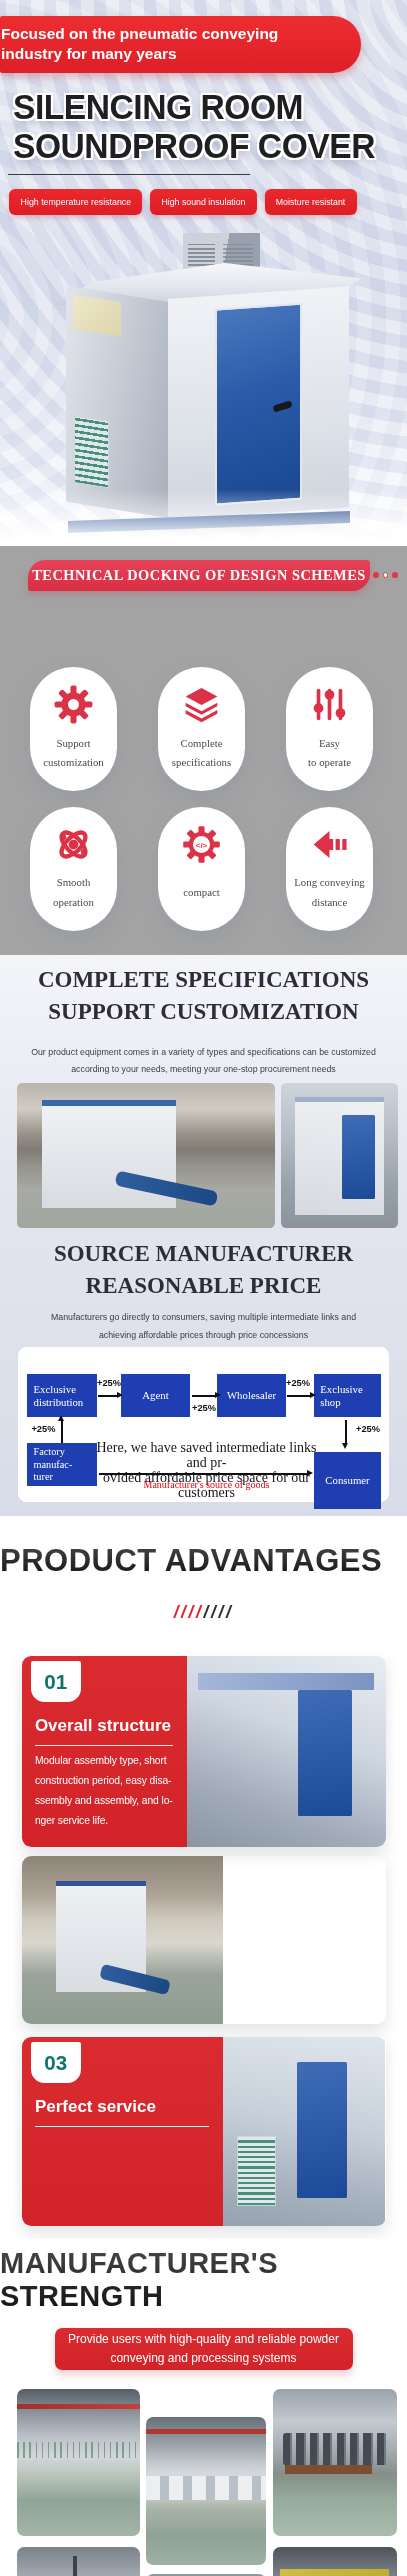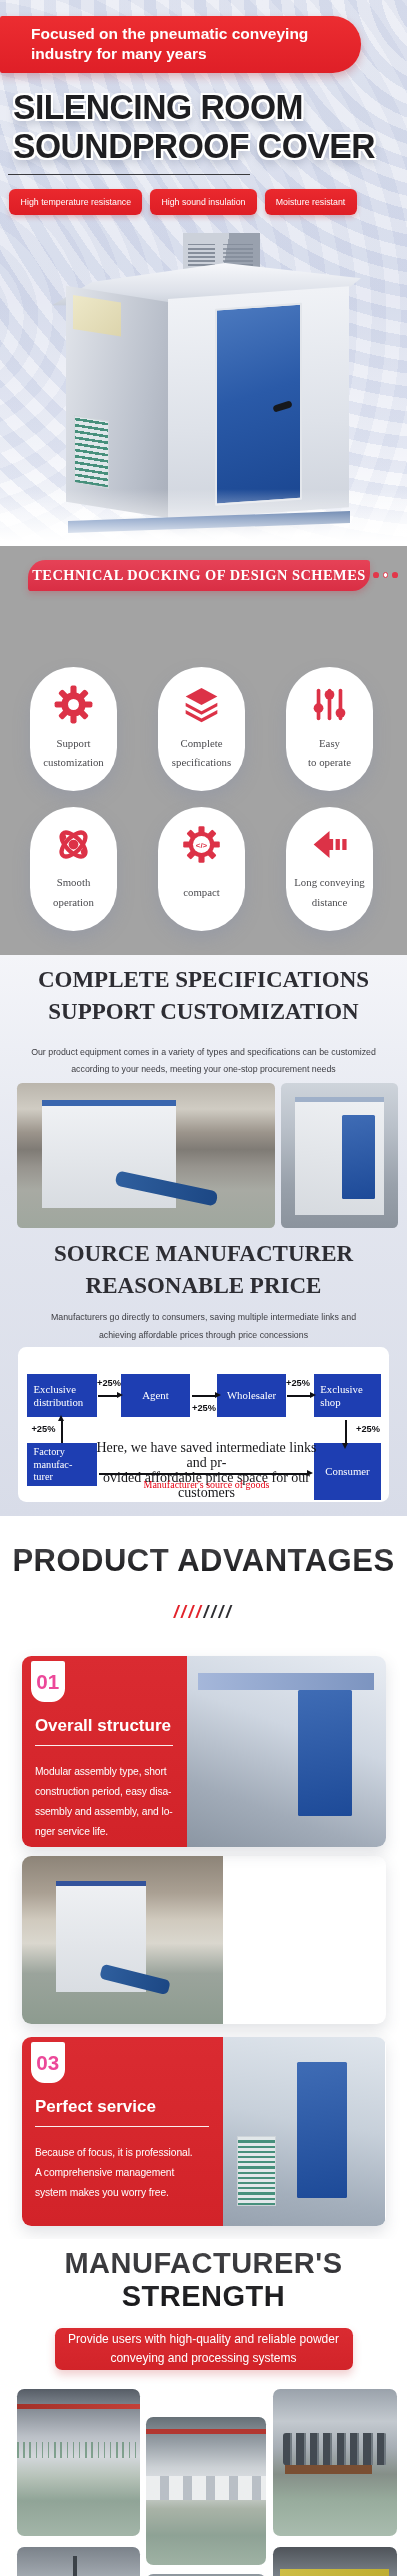--- a/index.html
+++ b/index.html
@@ -12,21 +12,21 @@
   .hero{position:relative;height:546px;overflow:hidden;
     background:linear-gradient(180deg,#e4e7f1 0%,#dde1ee 55%,#eceef6 82%,#ffffff 100%)}
   .hero-arcs{position:absolute;inset:0;opacity:.55;pointer-events:none;background:
     repeating-radial-gradient(circle at 112% -2%, rgba(144,162,206,.25) 0 12.4px, rgba(255,255,255,.28) 12.4px 25px),
     repeating-radial-gradient(circle at -12% 58%, rgba(255,255,255,.38) 0 14.4px, rgba(168,180,214,.18) 14.4px 29px)}
   .hero-fade{position:absolute;left:0;right:0;bottom:0;height:57px;
     background:linear-gradient(180deg,rgba(255,255,255,0),#fff 92%)}
   .hero-banner{position:absolute;left:0;top:15.5px;width:361px;height:57px;
     background:linear-gradient(180deg,#ec2d31,#df1f27);border-radius:2.1px 28px 28px 2.1px;
     display:flex;align-items:center;box-shadow:0 4.1px 8.2px rgba(180,30,35,.28)}
-  .hero-banner-text{padding-left:31px;font-size:15.5px;line-height:19.6px;font-weight:bold;color:#fff}
+  .hero-banner-text{padding-left:1px;font-size:15.5px;line-height:19.6px;font-weight:bold;color:#fff}
   .hero-title{position:absolute;left:13.4px;top:87px;font-size:35px;line-height:39px;font-weight:bold;
     letter-spacing:-0.5px;color:#1f1f22;transform:scaleX(.96);transform-origin:left top;
     text-shadow:-2.1px -2.1px 0 #fff,2.1px -2.1px 0 #fff,-2.1px 2.1px 0 #fff,2.1px 2.1px 0 #fff,
       -2.1px 0 0 #fff,2.1px 0 0 #fff,0 -2.1px 0 #fff,0 2.1px 0 #fff,0 5.2px 8.2px rgba(50,60,90,.35)}
   .hero-underline{position:absolute;left:8.2px;top:174px;width:242px;height:1px;background:#3a3a3e}
   .hero-tags{position:absolute;left:9.3px;top:189px;display:flex;gap:7.7px}
   .tag{height:26px;background:linear-gradient(180deg,#ea292e,#de1d25);border-radius:6.2px;color:#fff;
     font-size:8.8px;display:flex;align-items:center;padding:0 11.3px;box-shadow:0 2.6px 5.2px rgba(190,30,35,.25)}
 
   
@@ -104,21 +104,21 @@
   .diagram{position:relative;margin-left:18px;margin-top:3.1px;width:371px;height:155px;background:#fff;
     border-radius:8.2px;text-align:left}
   .node{position:absolute;background:#1e3eb2;color:#fff;font-family:"Liberation Serif",serif;
     font-size:10.8px;line-height:13.4px;display:flex;align-items:center;justify-content:center;text-align:center}
   .node.al{justify-content:flex-start;padding-left:6.2px;text-align:left}
   .nd-b1{left:9.3px;top:27px;width:70px;height:43px}
   .nd-b2{left:103px;top:27px;width:69px;height:43px}
   .nd-b3{left:199px;top:27px;width:69px;height:43px}
   .nd-b4{left:296px;top:27px;width:67px;height:43px}
   .nd-f{left:9.3px;top:96px;width:70px;height:43px;font-size:10.3px;line-height:12.4px}
-  .nd-c{left:296px;top:96px;width:67px;height:57px}
+  .nd-c{left:296px;top:105px;width:67px;height:57px}
   .pct{position:absolute;font-weight:bold;font-size:9.3px;color:#101014}
   .pct1{left:79px;top:31px}.pct2{left:174px;top:56px}.pct3{left:268px;top:31px}
   .pctL{left:13.4px;top:77px}.pctR{left:338px;top:77px}
   .harrow{position:absolute;height:1.5px;background:#101014}
   .harrow::after{content:"";position:absolute;right:-5.7px;top:-3.1px;
     border-left:6.7px solid #101014;border-top:3.6px solid transparent;border-bottom:3.6px solid transparent}
   .ha1{left:80px;top:48px;width:19.6px}.ha2{left:174px;top:48px;width:23px}.ha3{left:269px;top:48px;width:23px}
   .varrow{position:absolute;width:1.5px;background:#101014}
   .va-up{left:43px;top:73px;height:23px}
   .va-up::after{content:"";position:absolute;top:-5.7px;left:-3.1px;
@@ -129,38 +129,38 @@
   .mid-text{position:absolute;left:75px;top:93px;width:227px;font-family:"Liberation Serif",serif;
     font-size:14px;line-height:15px;color:#17171a;text-align:center}
   .long-arrow{position:absolute;left:81px;top:126px;width:208px;height:1.5px;background:#101014}
   .long-arrow::after{content:"";position:absolute;right:-5.7px;top:-3.1px;
     border-left:6.7px solid #101014;border-top:3.6px solid transparent;border-bottom:3.6px solid transparent}
   .mid-red{position:absolute;left:75px;top:132px;width:227px;font-family:"Liberation Serif",serif;
     font-size:10px;color:#e60012;text-align:center}
 
   
   .advantages{position:relative;height:723px;background:#fff;padding-top:27px}
-  .big-title{text-align:center;font-size:31px;font-weight:bold;letter-spacing:0.5px;
+  .big-title{text-align:left;font-size:31px;font-weight:bold;letter-spacing:0.5px;
     background:linear-gradient(180deg,#48484c,#111113);-webkit-background-clip:text;background-clip:text;color:transparent}
   .slashes{margin-top:23px;text-align:center;font-size:17.5px;font-weight:bold;font-style:italic;letter-spacing:2.6px}
   .slashes .red{color:#e2232b}.slashes .dark{color:#2e2e32}
   .adv-card{width:364px;margin:0 auto;border-radius:9.3px;overflow:hidden;display:flex;
     box-shadow:0 6.2px 14.4px rgba(60,70,90,.15)}
   .card1{margin-top:33px;height:191px}
   .card2{margin-top:9.3px;height:168px}
   .card3{margin-top:13px;height:189px}
   .red-panel{background:linear-gradient(180deg,#da2b31,#d22329);color:#fff;position:relative;padding:0 13.4px}
   .card1 .red-panel{width:165px}.card1 .card-photo{width:199px}
   .card2 .card-photo{width:201px}.card2 .red-panel{width:162px}
   .card3 .red-panel{width:201px}.card3 .card-photo{width:162px}
-  .num-box{width:34px;height:41px;background:#fff;border-radius:2.1px 2.1px 13.4px 13.4px;margin:5.2px 0 0 -4.1px;
-    display:flex;align-items:center;justify-content:center;font-size:20.6px;font-weight:bold;color:#ec4899}
+  .num-box{width:50px;height:41px;background:#fff;border-radius:2.1px 2.1px 13.4px 13.4px;margin:5.2px 0 0 -4.1px;
+    display:flex;align-items:center;justify-content:center;font-size:20.6px;font-weight:bold;color:#0f766e}
   .card-title{margin-top:13.4px;font-size:17px;font-weight:bold}
   .card-divider{margin-top:9.3px;height:1px;background:rgba(255,255,255,.92)}
-  .card-body{margin-top:16px;font-size:10.3px;line-height:20px;letter-spacing:-0.1px}
+  .card-body{margin-top:5px;font-size:10.3px;line-height:20px;letter-spacing:-0.1px}
   .card-photo{position:relative;overflow:hidden}
   .cp1{background:linear-gradient(200deg,#e9edf3 0%,#ced6e1 40%,#a1abb8 75%,#8b96a3 100%)}
   .cp1::before{content:"";position:absolute;left:56%;top:18%;width:27%;height:66%;border-radius:1.5px;
     background:linear-gradient(170deg,#3f6cb5,#1d4a98)}
   .cp1::after{content:"";position:absolute;left:6%;top:9%;width:88%;height:9%;
     background:linear-gradient(90deg,#a5b7da,#7c94c0)}
   .cp2{background:linear-gradient(180deg,#8d8478 0%,#aaa093 22%,#d0cabe 38%,#dad7ce 52%,#9ba49c 70%,#8d9b8f 100%)}
   .cp2::before{content:"";position:absolute;left:17%;top:15%;width:45%;height:63%;
     background:linear-gradient(180deg,#eef0f3,#d9dde2);border-top:5.7px solid #33539c}
   .cp2::after{content:"";position:absolute;left:39%;top:69%;width:35%;height:9%;border-radius:5.2px;
@@ -421,23 +421,20 @@
 
     <div class="adv-card card2">
       <div class="card-photo cp2"></div>
     </div>
 
     <div class="adv-card card3">
       <div class="red-panel">
         <div class="num-box">03</div>
         <div class="card-title">Perfect service</div>
         <div class="card-divider"></div>
-        <div class="card-body pre">Because of focus, it is professional.
-A comprehensive management
-system makes you worry free.</div>
       </div>
       <div class="card-photo cp3"></div>
     </div>
   </section>
 
   <section class="strength">
     <h2 class="big-title" style="font-size:29px">MANUFACTURER'S STRENGTH</h2>
     <div class="strength-box pre">Provide users with high-quality and reliable powder
 conveying and processing systems</div>
     <div class="masonry">

